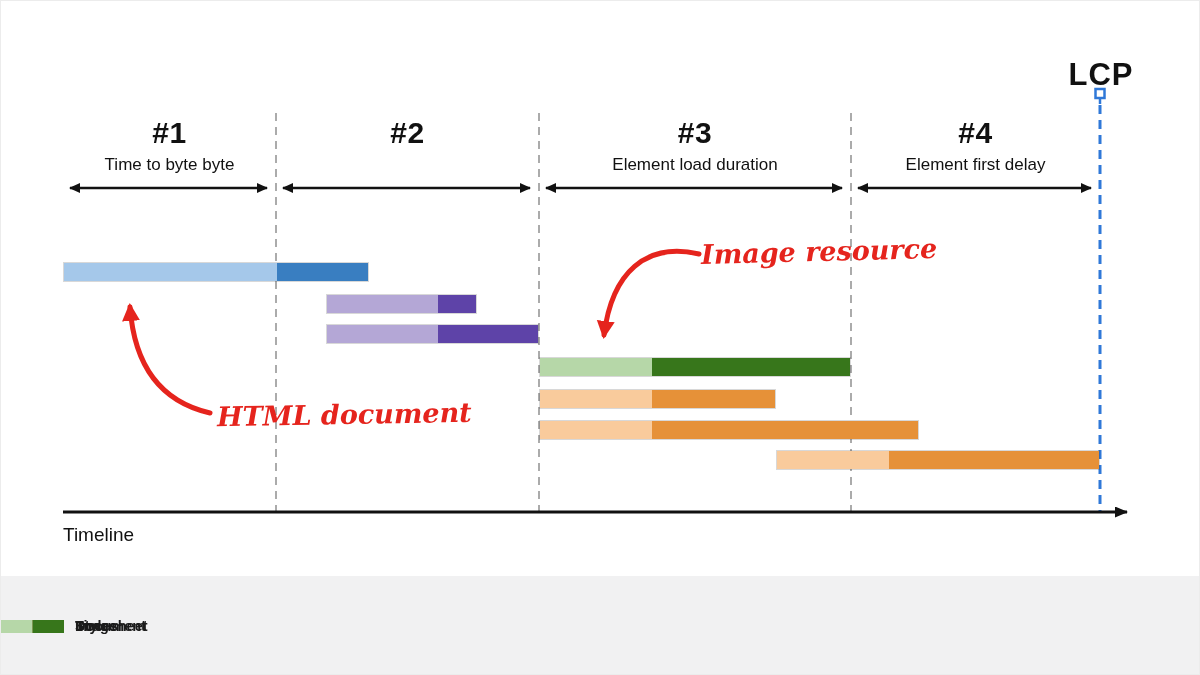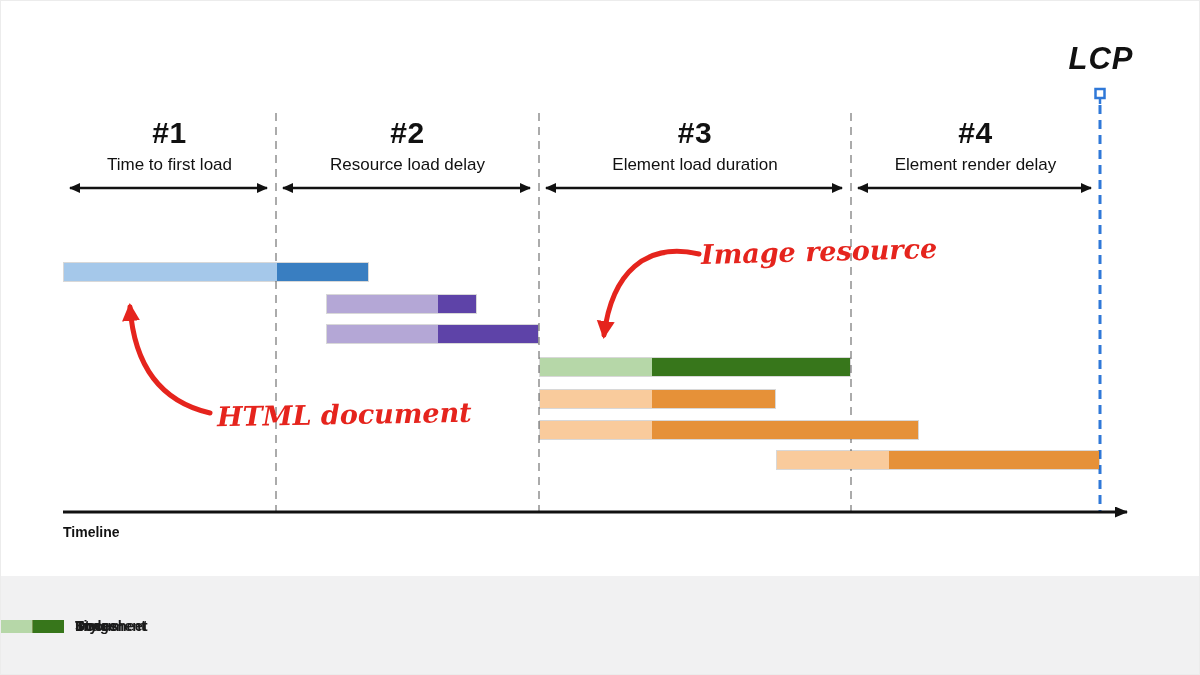--- a/index.html
+++ b/index.html
@@ -4,38 +4,38 @@
 <style>
   html,body{margin:0;padding:0;background:#ffffff;}
   #canvas{
     position:relative;width:1200px;height:675px;overflow:hidden;
     background:#ffffff;color:#111;
     font-family:"Liberation Sans",sans-serif;
     border:1px solid #ececec;box-sizing:border-box;
   }
   #overlay{position:absolute;left:0;top:0;pointer-events:none;}
   #lcp-label{
-    position:absolute;left:1050px;top:40px;width:100px;text-align:center;
-    font-size:31px;font-weight:800;letter-spacing:1px;font-style:italic;
+    position:absolute;left:1050px;top:56px;width:100px;text-align:center;
+    font-size:31px;font-weight:800;letter-spacing:1px;
   }
   .phase{position:absolute;top:115px;text-align:center;}
   .phase-number{font-size:30px;font-weight:800;letter-spacing:.5px;line-height:34px;}
   .phase-label{font-size:17px;font-weight:400;margin-top:5px;}
   .bar{
     position:absolute;height:20px;display:flex;box-sizing:border-box;
     border:1px solid rgba(40,40,40,.18);
   }
   .bar > span{height:100%;display:block;}
   .annotation{
     position:absolute;font-family:"DejaVu Serif",serif;font-style:italic;font-weight:700;
     font-size:27px;white-space:nowrap;
   }
   #annotation-image{left:700px;top:235px;transform:rotate(-1.5deg);}
   #annotation-html{left:216px;top:398px;transform:rotate(-1deg);}
-  #timeline-label{position:absolute;left:62px;top:523px;font-size:14px;font-weight:700;}
+  #timeline-label{position:absolute;left:62px;top:523px;font-size:19px;font-weight:400;}
   #legend{position:absolute;left:0;top:575px;width:1200px;height:100px;}
   .legend-item{position:absolute;top:612px;height:26px;display:flex;align-items:center;gap:11px;}
   .legend-item:nth-of-type(1){left:63px;}
   .legend-item:nth-of-type(2){left:262px;}
   .legend-item:nth-of-type(3){left:462px;}
   .legend-item:nth-of-type(4){left:637px;}
   .legend-label{font-size:14.5px;font-weight:700;color:#1b1b1b;}
   .legend-swatch{display:block;}
 </style>
 </head>
@@ -70,33 +70,32 @@
         <path d="M 698 253 C 645 241 611 271 603 334" fill="none" stroke="#E5241D" stroke-width="5" stroke-linecap="round" marker-end="url(#ah-red)"></path>
         <path d="M 209 412 C 157 400 133 361 129 306" fill="none" stroke="#E5241D" stroke-width="5" stroke-linecap="round" marker-end="url(#ah-red)"></path>
       </g>
   </svg>
 
   <div id="lcp-label">LCP</div>
 
   <div id="phases">
       <div class="phase" style="left: 62px; width: 213px;">
         <div class="phase-number">#1</div>
-        <div class="phase-label">Time to first load</div>
+        <div class="phase-label">Time to byte byte</div>
       </div>
       <div class="phase" style="left: 275px; width: 263px;">
         <div class="phase-number">#2</div>
-        <div class="phase-label">Resource load delay</div>
       </div>
       <div class="phase" style="left: 538px; width: 312px;">
         <div class="phase-number">#3</div>
         <div class="phase-label">Element load duration</div>
       </div>
       <div class="phase" style="left: 850px; width: 249px;">
         <div class="phase-number">#4</div>
-        <div class="phase-label">Element render delay</div>
+        <div class="phase-label">Element first delay</div>
       </div>
     </div>
 
   <div id="bars">
       <div class="bar" style="left: 62px; top: 261px; width: 306px; height: 20px;">
         <span style="width: 213px; background: rgb(165, 200, 234);"></span>
         <span style="flex: 1 1 0%; background: rgb(57, 126, 193);"></span>
       </div>
       <div class="bar" style="left: 325px; top: 293px; width: 151px; height: 20px;">
         <span style="width: 111px; background: rgb(180, 167, 214);"></span>

